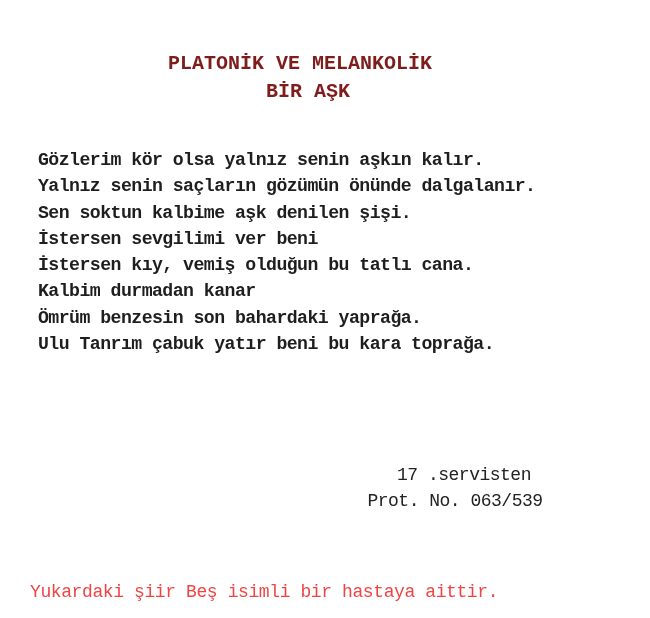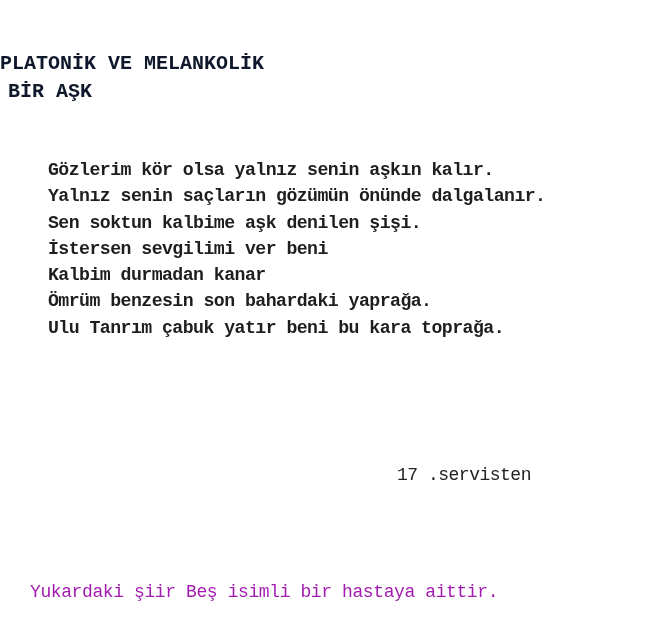--- a/index.html
+++ b/index.html
@@ -12,34 +12,35 @@
       height: 618px;
       position: relative;
       overflow: hidden;
       color: #1e1e1e;
       font-family: "Liberation Mono", "DejaVu Sans Mono", monospace;
     }
     .title {
       position: absolute;
       left: 0;
       width: 600px;
+      text-align: center;
       font-family: "Liberation Mono", monospace;
       font-weight: bold;
       font-size: 20px;
       letter-spacing: 0px;
-      color: #0f172a;
+      color: #7f1d1d;
     }
     .title.l1 { top: 52px; }
     .title.l2 { top: 80px; left: 8px; }
 
     .poem {
       position: absolute;
       left: 34px;
       top: 143px;
-      margin: 14px;
+      margin: 4px;
       padding: 0;
       list-style: none;
     }
     .poem li {
       font-family: "Liberation Mono", monospace;
       font-weight: bold;
       font-size: 18.2px;
       line-height: 26.3px;
       height: 26.3px;
       white-space: nowrap;
@@ -67,41 +68,43 @@
     .signature .sig2 { padding-left: 12px; }
 
     .footnote {
       position: absolute;
       left: 30px;
       top: 580px;
       font-family: "Liberation Mono", monospace;
       font-size: 18px;
       line-height: 24px;
       white-space: nowrap;
-      color: #a21caf;
+      color: #ef4444;
       letter-spacing: -0.4px;
     }
   </style>
 </head>
 <body>
 
 <div>
 
   <div class="title l1">PLATONİK VE MELANKOLİK</div>
   <div class="title l2">BİR AŞK</div>
 
   <ul class="poem">
     <li>Gözlerim kör olsa yalnız senin aşkın kalır.</li>
     <li>Yalnız senin saçların gözümün önünde dalgalanır.</li>
     <li>Sen soktun kalbime aşk denilen şişi.</li>
     <li>İstersen sevgilimi ver beni</li>
+    <li>İstersen kıy, vemiş olduğun bu tatlı cana.</li>
     <li>Kalbim durmadan kanar</li>
     <li>Ömrüm benzesin son bahardaki yaprağa.</li>
     <li>Ulu Tanrım çabuk yatır beni bu kara toprağa.</li>
   </ul>
 
   <div class="signature">
     <div class="sig1">17 .servisten</div>
+    <div class="sig3">Prot. No. 063/539</div>
   </div>
 
   <div class="footnote">Yukardaki şiir Beş isimli bir hastaya aittir.</div>
 
 </div>
 
 </body></html>

